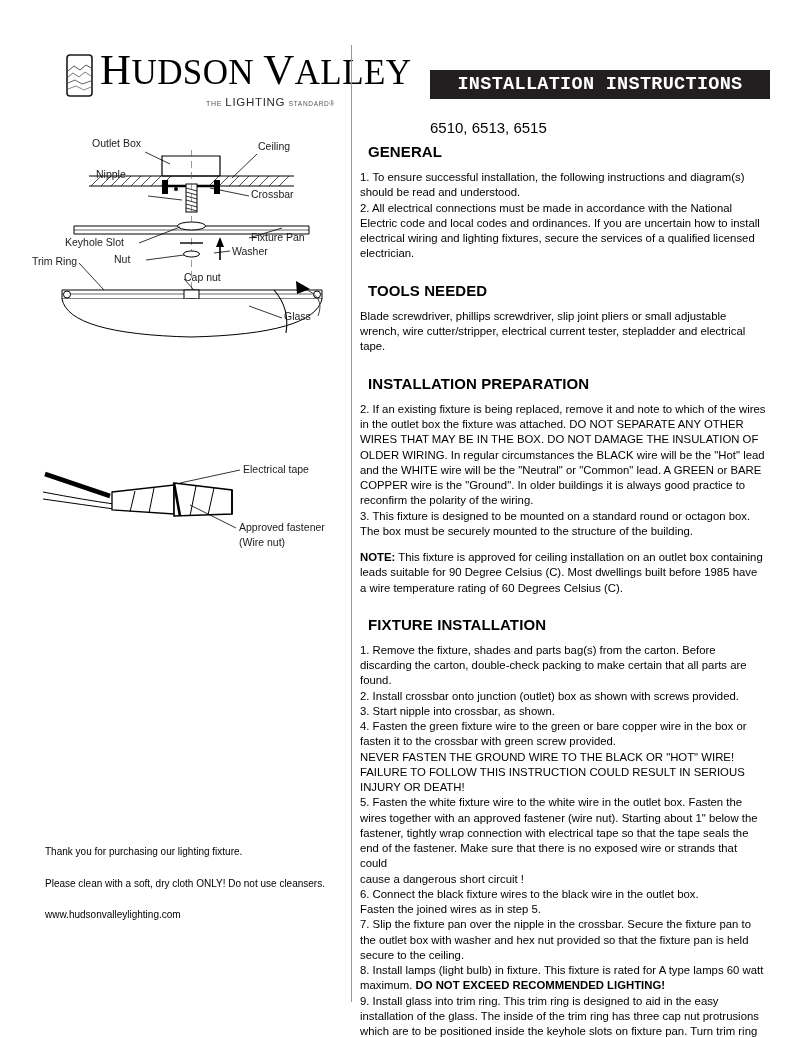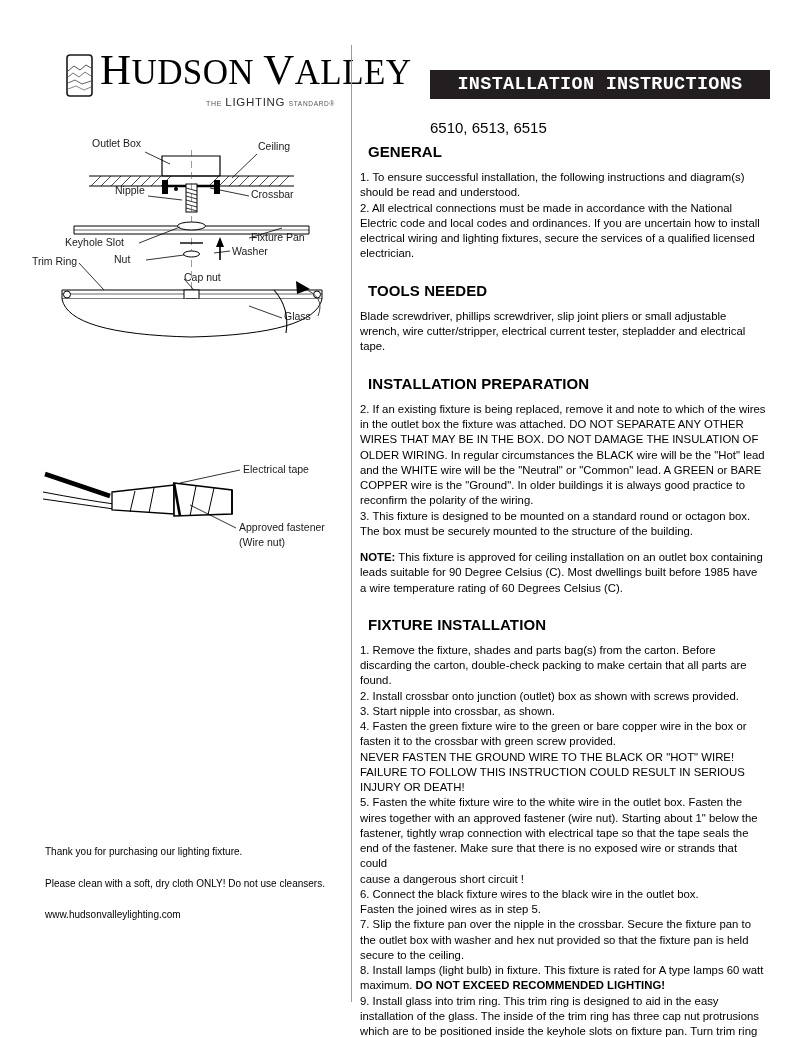--- a/index.html
+++ b/index.html
@@ -249,21 +249,21 @@
         <line x1="215" y1="100" x2="248" y2="90"></line>
         <line x1="180" y1="115" x2="196" y2="113"></line>
         <line x1="112" y1="122" x2="150" y2="117"></line>
         <line x1="150" y1="141" x2="160" y2="152"></line>
         <line x1="45" y1="125" x2="70" y2="152"></line>
         <line x1="248" y1="180" x2="215" y2="168"></line>
       </g>
     </svg>
     <div class="cal-label" style="left:58px; top:-1px;">Outlet Box</div>
     <div class="cal-label" style="left:224px; top:2px;">Ceiling</div>
-    <div class="cal-label" style="left:62px; top:46px;margin-left:19px;">Nipple</div>
+    <div class="cal-label" style="left:62px; top:30px;">Nipple</div>
     <div class="cal-label" style="left:217px; top:50px;">Crossbar</div>
     <div class="cal-label" style="left:31px; top:98px;">Keyhole Slot</div>
     <div class="cal-label" style="left:217px; top:93px;">Fixture Pan</div>
     <div class="cal-label" style="left:198px; top:107px;">Washer</div>
     <div class="cal-label" style="left:80px; top:115px;">Nut</div>
     <div class="cal-label" style="left:150px; top:133px;">Cap nut</div>
     <div class="cal-label" style="left:-2px; top:117px;">Trim Ring</div>
     <div class="cal-label" style="left:250px; top:172px;">Glass</div>
   </div>
 

